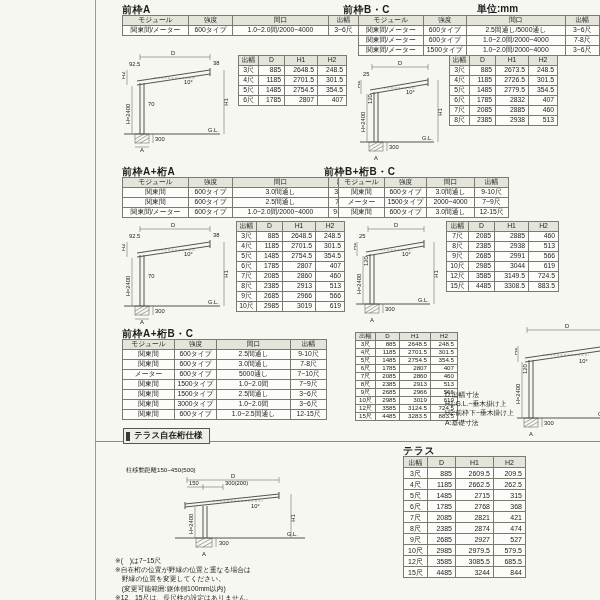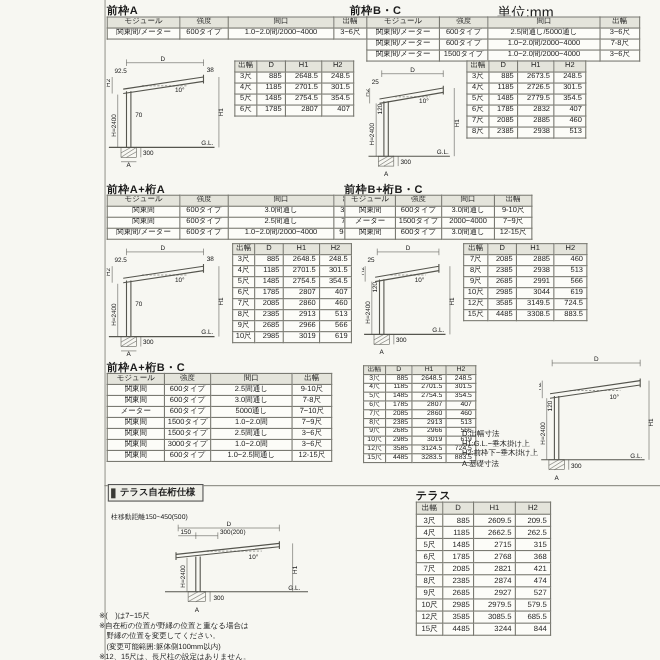--- a/index.html
+++ b/index.html
@@ -1,22 +1,22 @@
 <!DOCTYPE html>
 <html><head>
 <meta charset="utf-8">
 <style>
   html,body{margin:0;padding:0;background:#e9e9e5;}
   #page{position:relative;width:600px;height:600px;background:#f7f7f2;overflow:hidden;
         font-family:"Liberation Sans","DejaVu Sans",sans-serif;color:#1c1c1c;}
-  .abs{position:absolute;}
+  .abs{position:absolute;margin-left:25px;}
   .vrule{position:absolute;left:95px;top:0;width:1px;height:600px;background:#9a9a92;}
   .hrule{position:absolute;left:95px;top:441px;width:505px;height:1px;background:#8a8a82;}
   .title{font-size:10px;font-weight:bold;letter-spacing:.5px;}
-  .unit{font-size:13px;font-weight:normal;}
+  .unit{font-size:10px;font-weight:bold;}
   table{border-collapse:collapse;table-layout:fixed;background:#fcfcf8;}
   th,td{border:1px solid #7a7a72;font-size:6.8px;padding:0 1px;text-align:center;
         white-space:nowrap;overflow:hidden;font-weight:normal;color:#1c1c1c;height:9px;line-height:1;}
   th{background:#e4e4db;}
   .dim td:nth-child(n+2){text-align:right;padding-right:3px;}
   .compact th,.compact td{height:7px;font-size:6.2px;}
   .tall th,.tall td{height:10px;font-size:7px;}
   .legend div,.notes div{font-size:6.8px;line-height:1.35;white-space:pre;}
   .pillar-note{font-size:6.2px;}
   .titlebox{display:flex;align-items:center;gap:4px;border:1px solid #555;background:#efefe8;
@@ -399,21 +399,21 @@
         </tr>
         <tr>
           <td>10尺</td>
           <td>2985</td>
           <td>3019</td>
           <td>619</td>
         </tr>
       </tbody>
   </table>
 
-  <div class="abs title" style="left:313px;top:165px">前枠B+桁B・C</div>
+  <div class="abs title" style="left:299px;top:165px">前枠B+桁B・C</div>
   <table class="abs spec" style="left:313px;top:177px">
     <colgroup>
         <col style="width:46px">
         <col style="width:42px">
         <col style="width:48px">
         <col style="width:34px">
       </colgroup>
     <thead>
         <tr>
           <th>モジュール</th>
@@ -704,21 +704,21 @@
     <text x="2" y="33" transform="rotate(-90 2 33)">H2</text>
     <text x="12" y="52" transform="rotate(-90 12 52)">120</text>
     <text x="5" y="72" transform="rotate(-90 5 72)" text-anchor="middle">H=2400</text>
     <text x="104" y="62" transform="rotate(-90 104 62)" text-anchor="middle">H1</text>
     <text x="83" y="94">G.L.</text>
     <text x="16" y="114" text-anchor="middle">A</text>
     <text x="29" y="103">300</text>
   </svg>
 </div>
 
-  <div class="abs titlebox" style="left:98px;top:440px">
+  <div class="abs titlebox" style="left:98px;top:428px">
     <span class="mark"></span>
     <span>テラス自在桁仕様</span>
   </div>
   <div class="abs pillar-note" style="left:101px;top:466px">柱移動距離150~450(500)</div>
   <div class="abs" style="left:104px;top:474px">
   <svg viewBox="0 0 210 84" width="210" height="84">
     <g>
       <line class="dln" x1="58" y1="6" x2="150" y2="6"></line>
           <line class="dln" x1="58" y1="3" x2="58" y2="9"></line>
           <line class="dln" x1="150" y1="3" x2="150" y2="9"></line>

